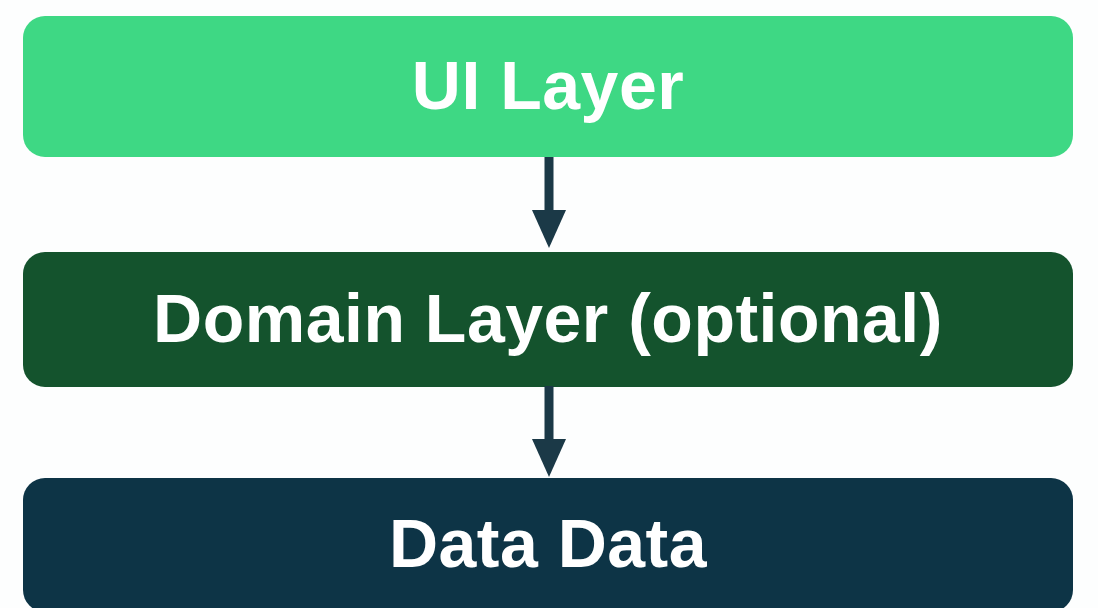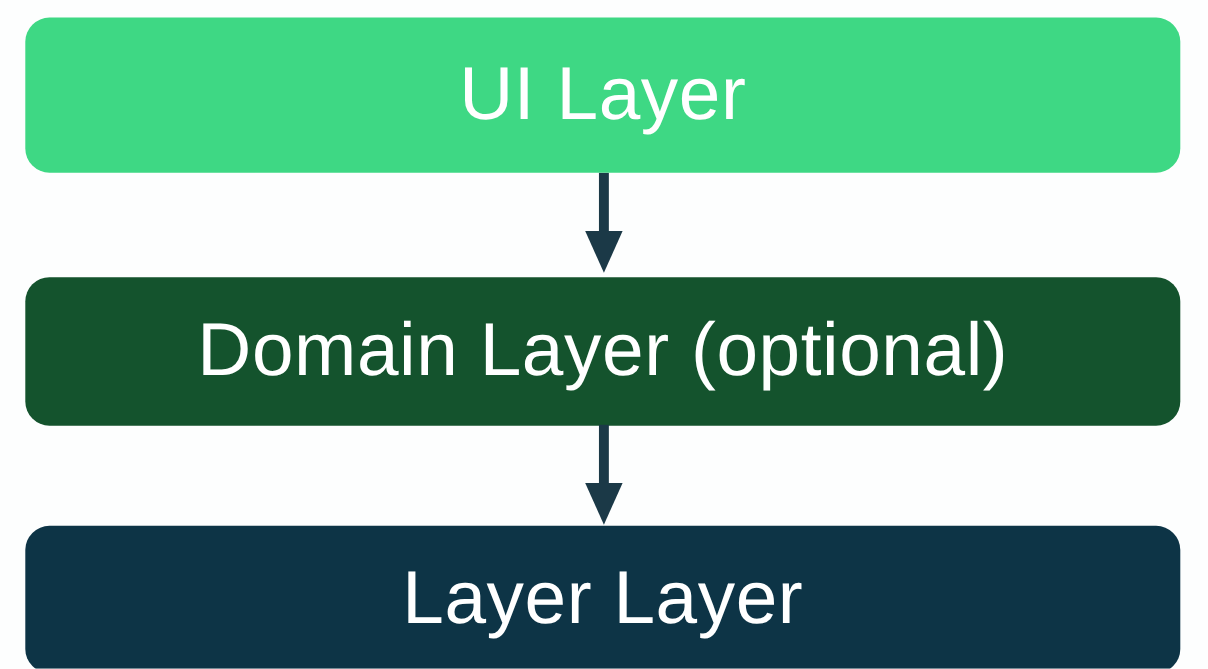--- a/index.html
+++ b/index.html
@@ -35,21 +35,21 @@
     background: #14532d;
   }
   .layer-data {
     top: 478px;
     height: 134px;
     background: #0d3446;
   }
   .layer-label {
     color: #ffffff;
     font-size: 68px;
-    font-weight: 400;
+    font-weight: 700;
     letter-spacing: 0.5px;
     line-height: 1;
     white-space: nowrap;
     padding-bottom: 4px;
   }
   .arrow {
     position: absolute;
     left: 531px;
     width: 36px;
     height: 92px;
@@ -75,16 +75,16 @@
   <div class="layer layer-domain">
     <span class="layer-label">Domain Layer (optional)</span>
   </div>
 
   <svg class="arrow arrow-2" viewBox="0 0 36 92" xmlns="http://www.w3.org/2000/svg" aria-hidden="true">
     <rect x="13.5" y="0" width="9" height="60" fill="#1b3947"></rect>
     <polygon points="1,53 35,53 18,91" fill="#1b3947"></polygon>
   </svg>
 
   <div class="layer layer-data">
-    <span class="layer-label">Layer Layer</span>
+    <span class="layer-label">Data Data</span>
   </div>
 
 </div>
 
 </body></html>

